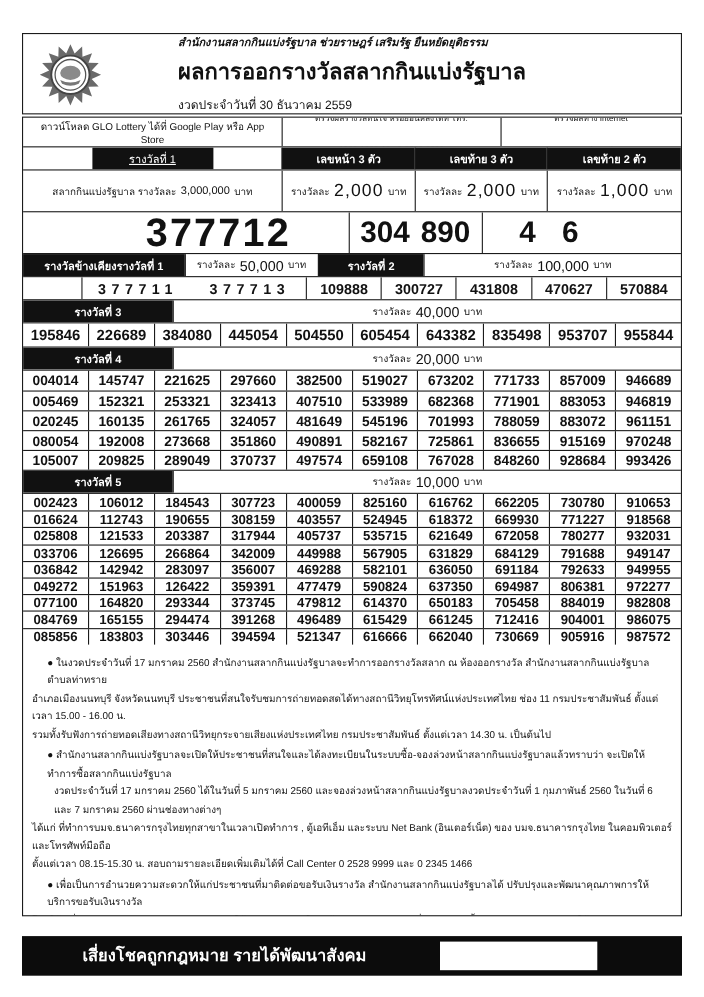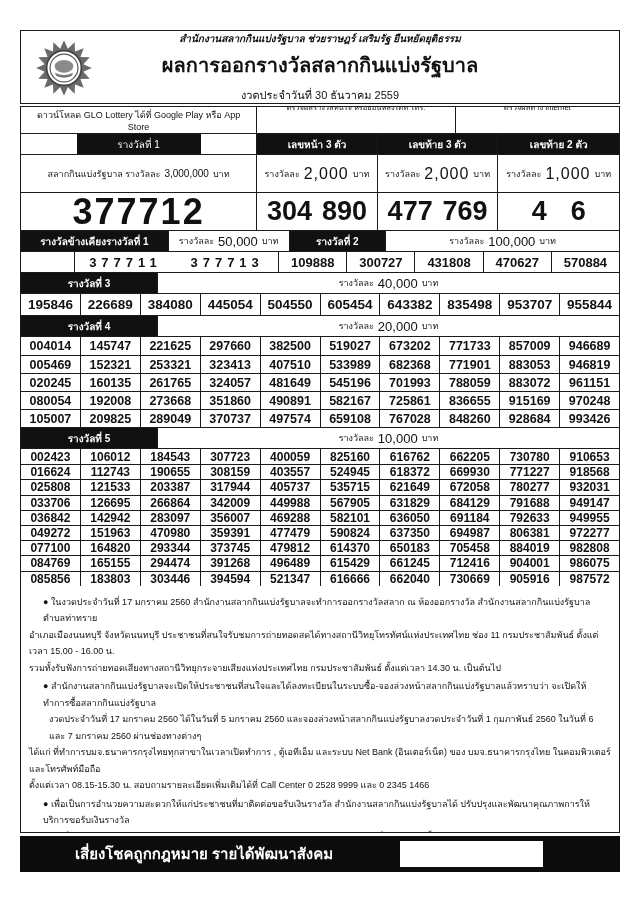--- a/index.html
+++ b/index.html
@@ -4,39 +4,39 @@
 <style>
   * { box-sizing: border-box; margin: 0; padding: 0; }
   html,body { width: 640px; background: #fff; }
   body { height: 906px; font-family: "Liberation Sans", "DejaVu Sans", sans-serif; color: #111; position: relative; overflow: hidden; }
   .sheet { width: 600px; margin: 0 auto; padding-top: 30px; }
 
   
   .header-box { border: 1px solid #1b1b1b; height: 74px; position: relative;
                 display: flex; align-items: center; justify-content: center; }
   .logo { position: absolute; left: 14px; top: 8px; width: 58px; height: 58px; }
-  .header-text { text-align: center; }
+  .header-text { text-align: left; }
   .motto { font-size: 10px; font-style: italic; font-weight: bold; }
   .title { font-size: 20px; font-weight: bold; margin-top: 3px; }
   .draw-date { font-size: 11px; margin-top: 5px; }
 
   
   .main-box { border: 1px solid #1b1b1b; margin-top: 2px; }
   .trow { display: flex; align-items: stretch; overflow: hidden; }
   .trow + .trow, .trow + .ngrid, .ngrid + .trow, .trow + .notes-box { border-top: 1px solid #1b1b1b; }
   .h26 { height: 26px; } .h21 { height: 21px; } .h38 { height: 38px; justify-content: center; } .h22 { height: 22px; }
   .c, .seg { display: flex; align-items: center; justify-content: center; text-align: center; overflow: hidden; }
   .bl { border-left: 1px solid #1b1b1b; }
   .w236{width:236px}.w199{width:199px}.w165{width:165px}.w121{width:121px}.w122{width:122px}
   .w133{width:152px}.w125{width:125px}.w100{width:100px}.w242{width:242px}
   .w53{width:53px}.w205{width:205px}.w342{width:342px}.w120{width:136px}.wrest{flex:1}
   .black { background: #111; color: #fff; font-size: 10px; font-weight: bold; }
   .hdr-wrap { justify-content: center; }
-  .blackbox { width: 124px; height: 100%; background: #111; color: #fff;
-              display: flex; align-items: center; justify-content: center; font-size: 10px; }
+  .blackbox { width: 110px; height: 100%; background: #111; color: #fff;
+              display: flex; align-items: center; justify-content: center; font-size: 10px; text-decoration: underline; }
 
   .c-dl { font-size: 9px; padding: 0 8px; }
   .stack { display: flex; flex-direction: column; justify-content: center; gap: 18px; font-size: 7.5px; }
 
   .amt { gap: 4px; font-size: 9px; }
   .amt .num  { font-size: 16px; letter-spacing: 1px; }
   .amt .num-s{ font-size: 13px; }
   .amt .num-xs{ font-size: 10px; }
 
   .n1 { font-size: 36px; font-weight: 700; letter-spacing: 2px; }
@@ -60,21 +60,21 @@
   .g4 .nrow { height: 18px; font-size: 12.5px; }
   .g5 .nrow { height: 15.2px; font-size: 12px; }
 
   
   .notes-box { height: 246px; padding: 6px 8px 0 8px; font-size: 9px; overflow: hidden; }
   .note { line-height: 16.5px; }
   .note.ind1 { padding-left: 14px; margin-top: 2px; }
   .note.ind2 { padding-left: 20px; }
 
   
-  .bottom-bar { margin-top: 3px; height: 36px; background: #0c0c0c; display: flex; align-items: center; }
+  .bottom-bar { margin-top: 18px; height: 36px; background: #0c0c0c; display: flex; align-items: center; }
   .slogan { width: 368px; text-align: center; color: #fff; font-size: 15px; font-weight: 700; }
   .white-box { width: 143px; height: 26px; background: #fff; margin-left: 12px; }
 </style>
 </head>
 <body>
 
 <div class="sheet">
 
   <div class="header-box">
     <svg class="logo" viewBox="0 0 100 100" aria-hidden="true">
@@ -140,24 +140,20 @@
         <span>บาท</span>
       </div>
     </div>
 
     <div class="trow h38">
       <div class="c w236 n1">377712</div>
       <div class="c w121 bl pairbox">
           <div class="n3">304</div>
           <div class="n3">890</div>
         </div>
-      <div class="c w121 bl pairbox">
-          <div class="n3">477</div>
-          <div class="n3">769</div>
-        </div>
       <div class="c w122 bl last2box">
           <div class="n2d">4</div>
           <div class="n2d">6</div>
         </div>
     </div>
 
     <div class="trow h21">
       <div class="seg w133 black">รางวัลข้างเคียงรางวัลที่ 1</div>
       <div class="seg w125 amt bl">
         <span>รางวัลละ</span>
@@ -344,21 +340,21 @@
           <div class="ncell">469288</div>
           <div class="ncell">582101</div>
           <div class="ncell">636050</div>
           <div class="ncell">691184</div>
           <div class="ncell">792633</div>
           <div class="ncell">949955</div>
         </div>
         <div class="nrow">
           <div class="ncell">049272</div>
           <div class="ncell">151963</div>
-          <div class="ncell">470980</div>
+          <div class="ncell">126422</div>
           <div class="ncell">359391</div>
           <div class="ncell">477479</div>
           <div class="ncell">590824</div>
           <div class="ncell">637350</div>
           <div class="ncell">694987</div>
           <div class="ncell">806381</div>
           <div class="ncell">972277</div>
         </div>
         <div class="nrow">
           <div class="ncell">077100</div>

